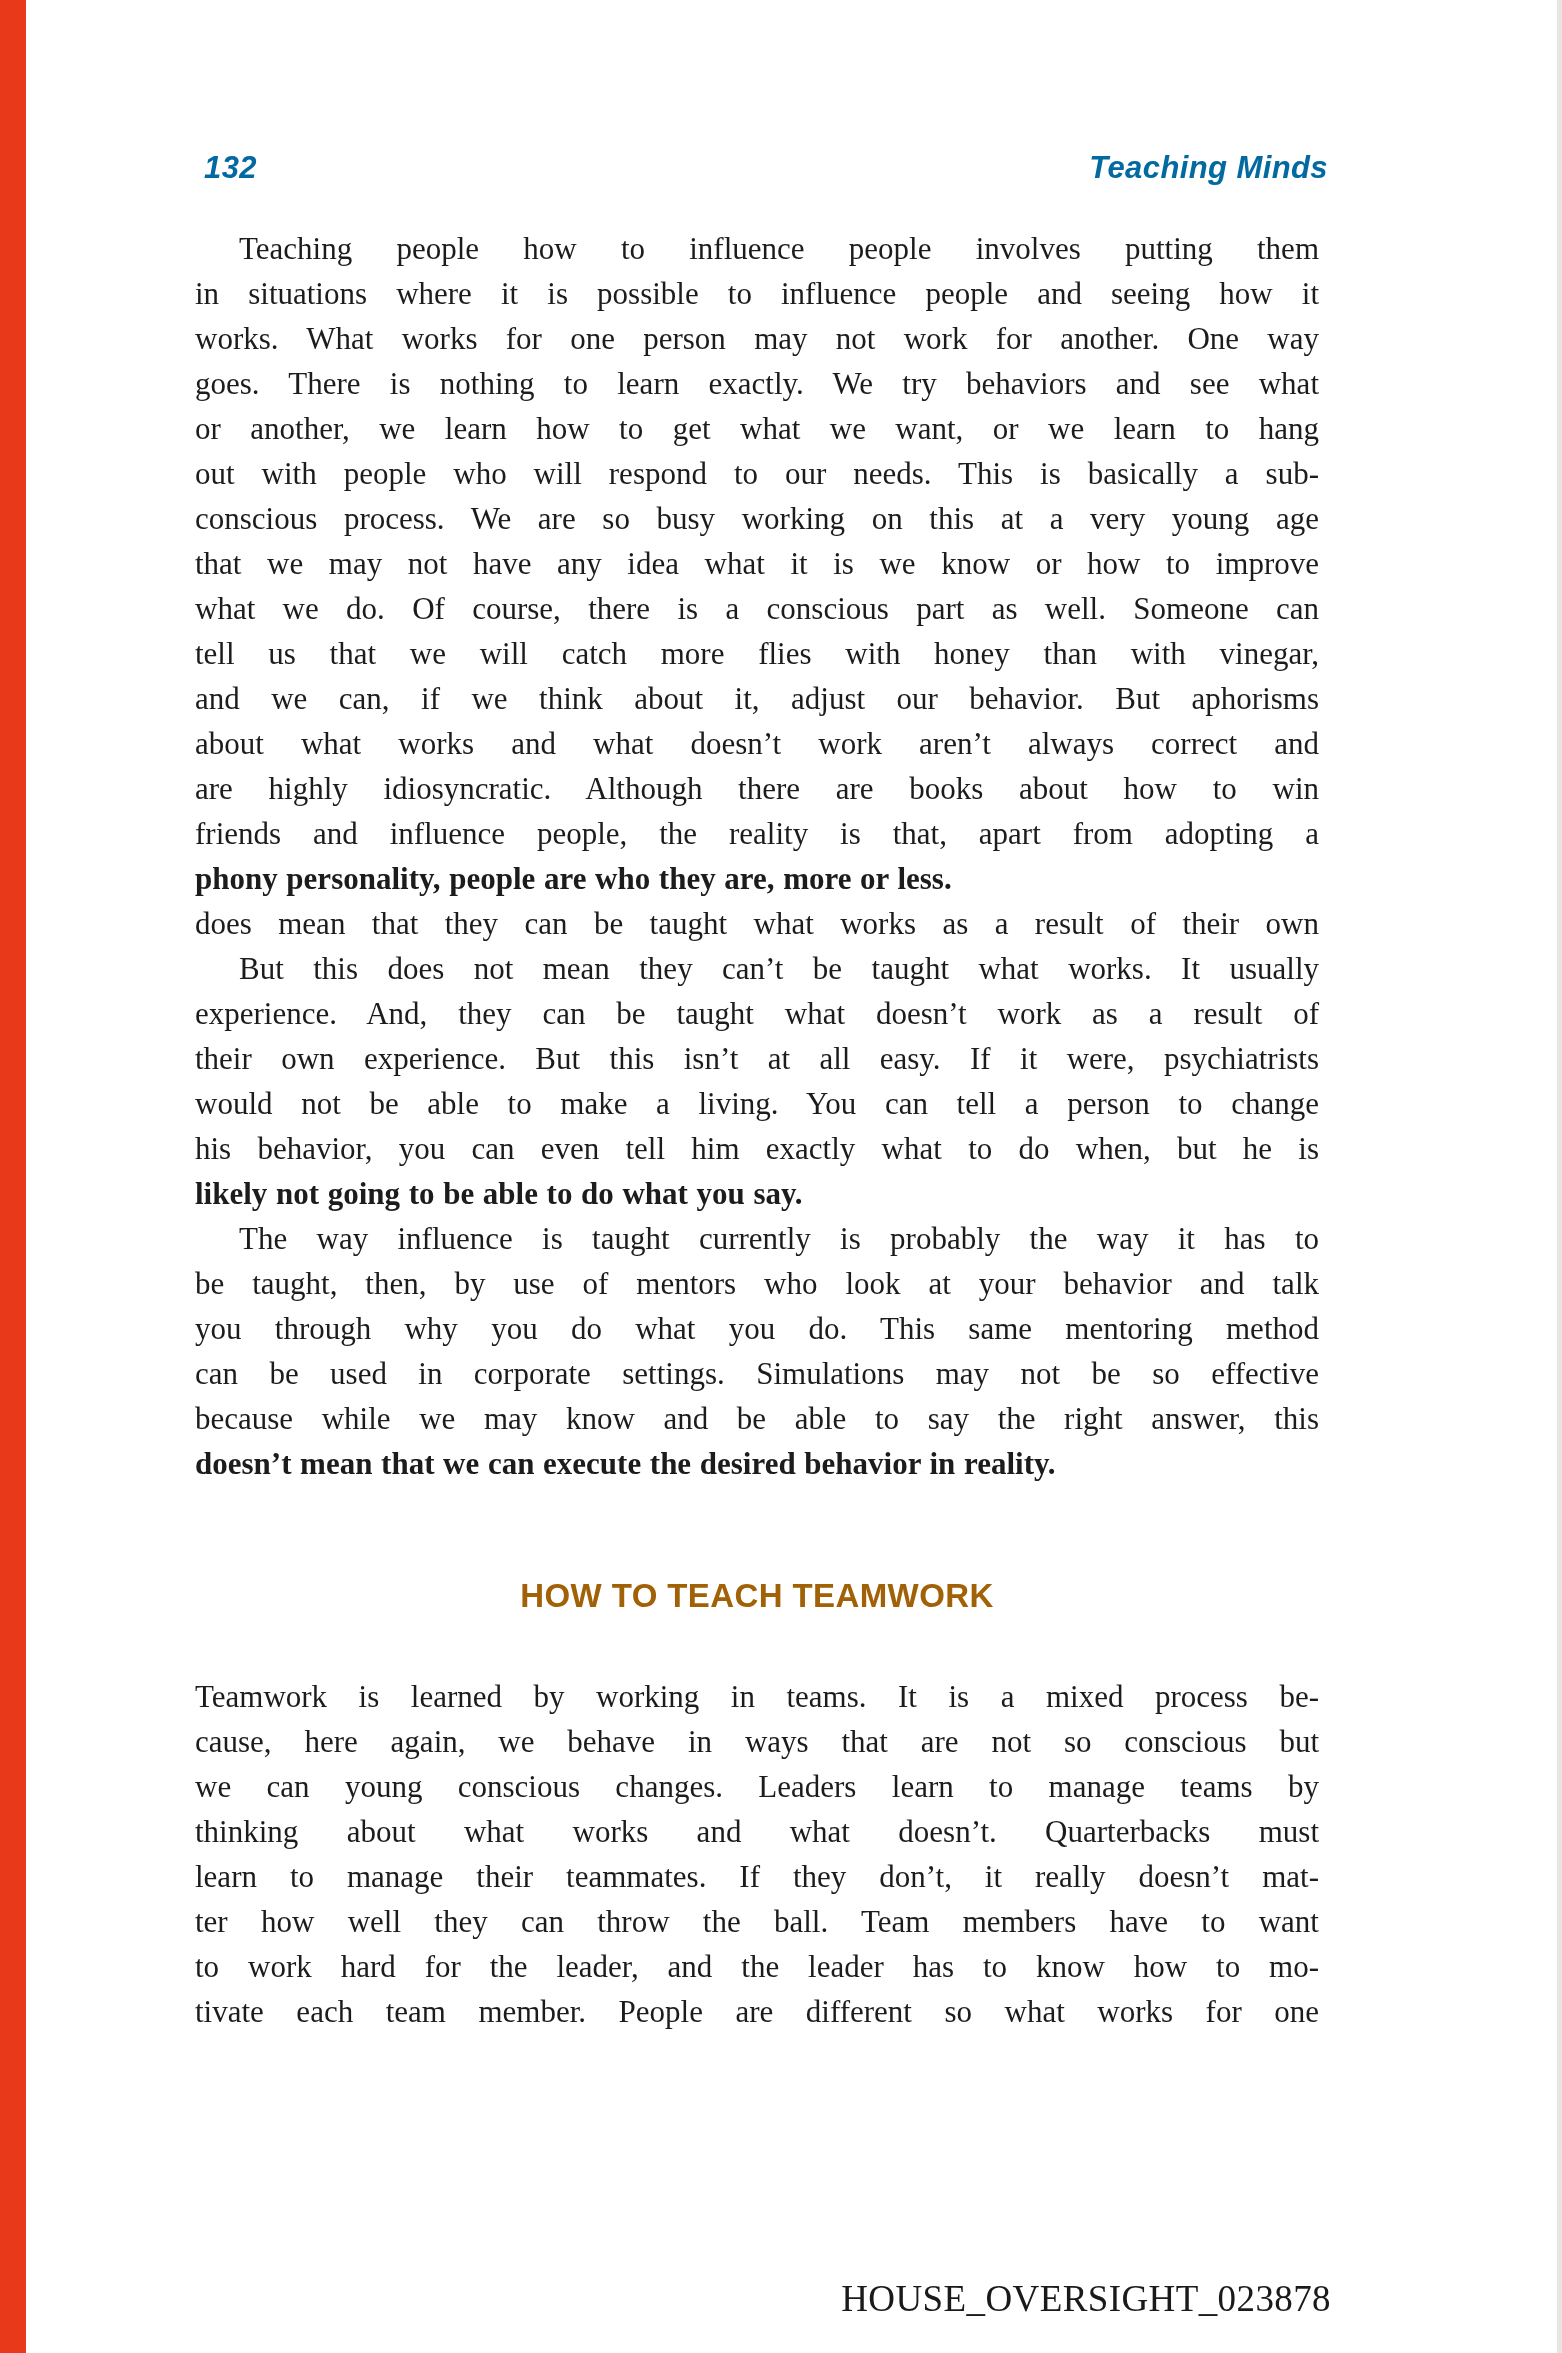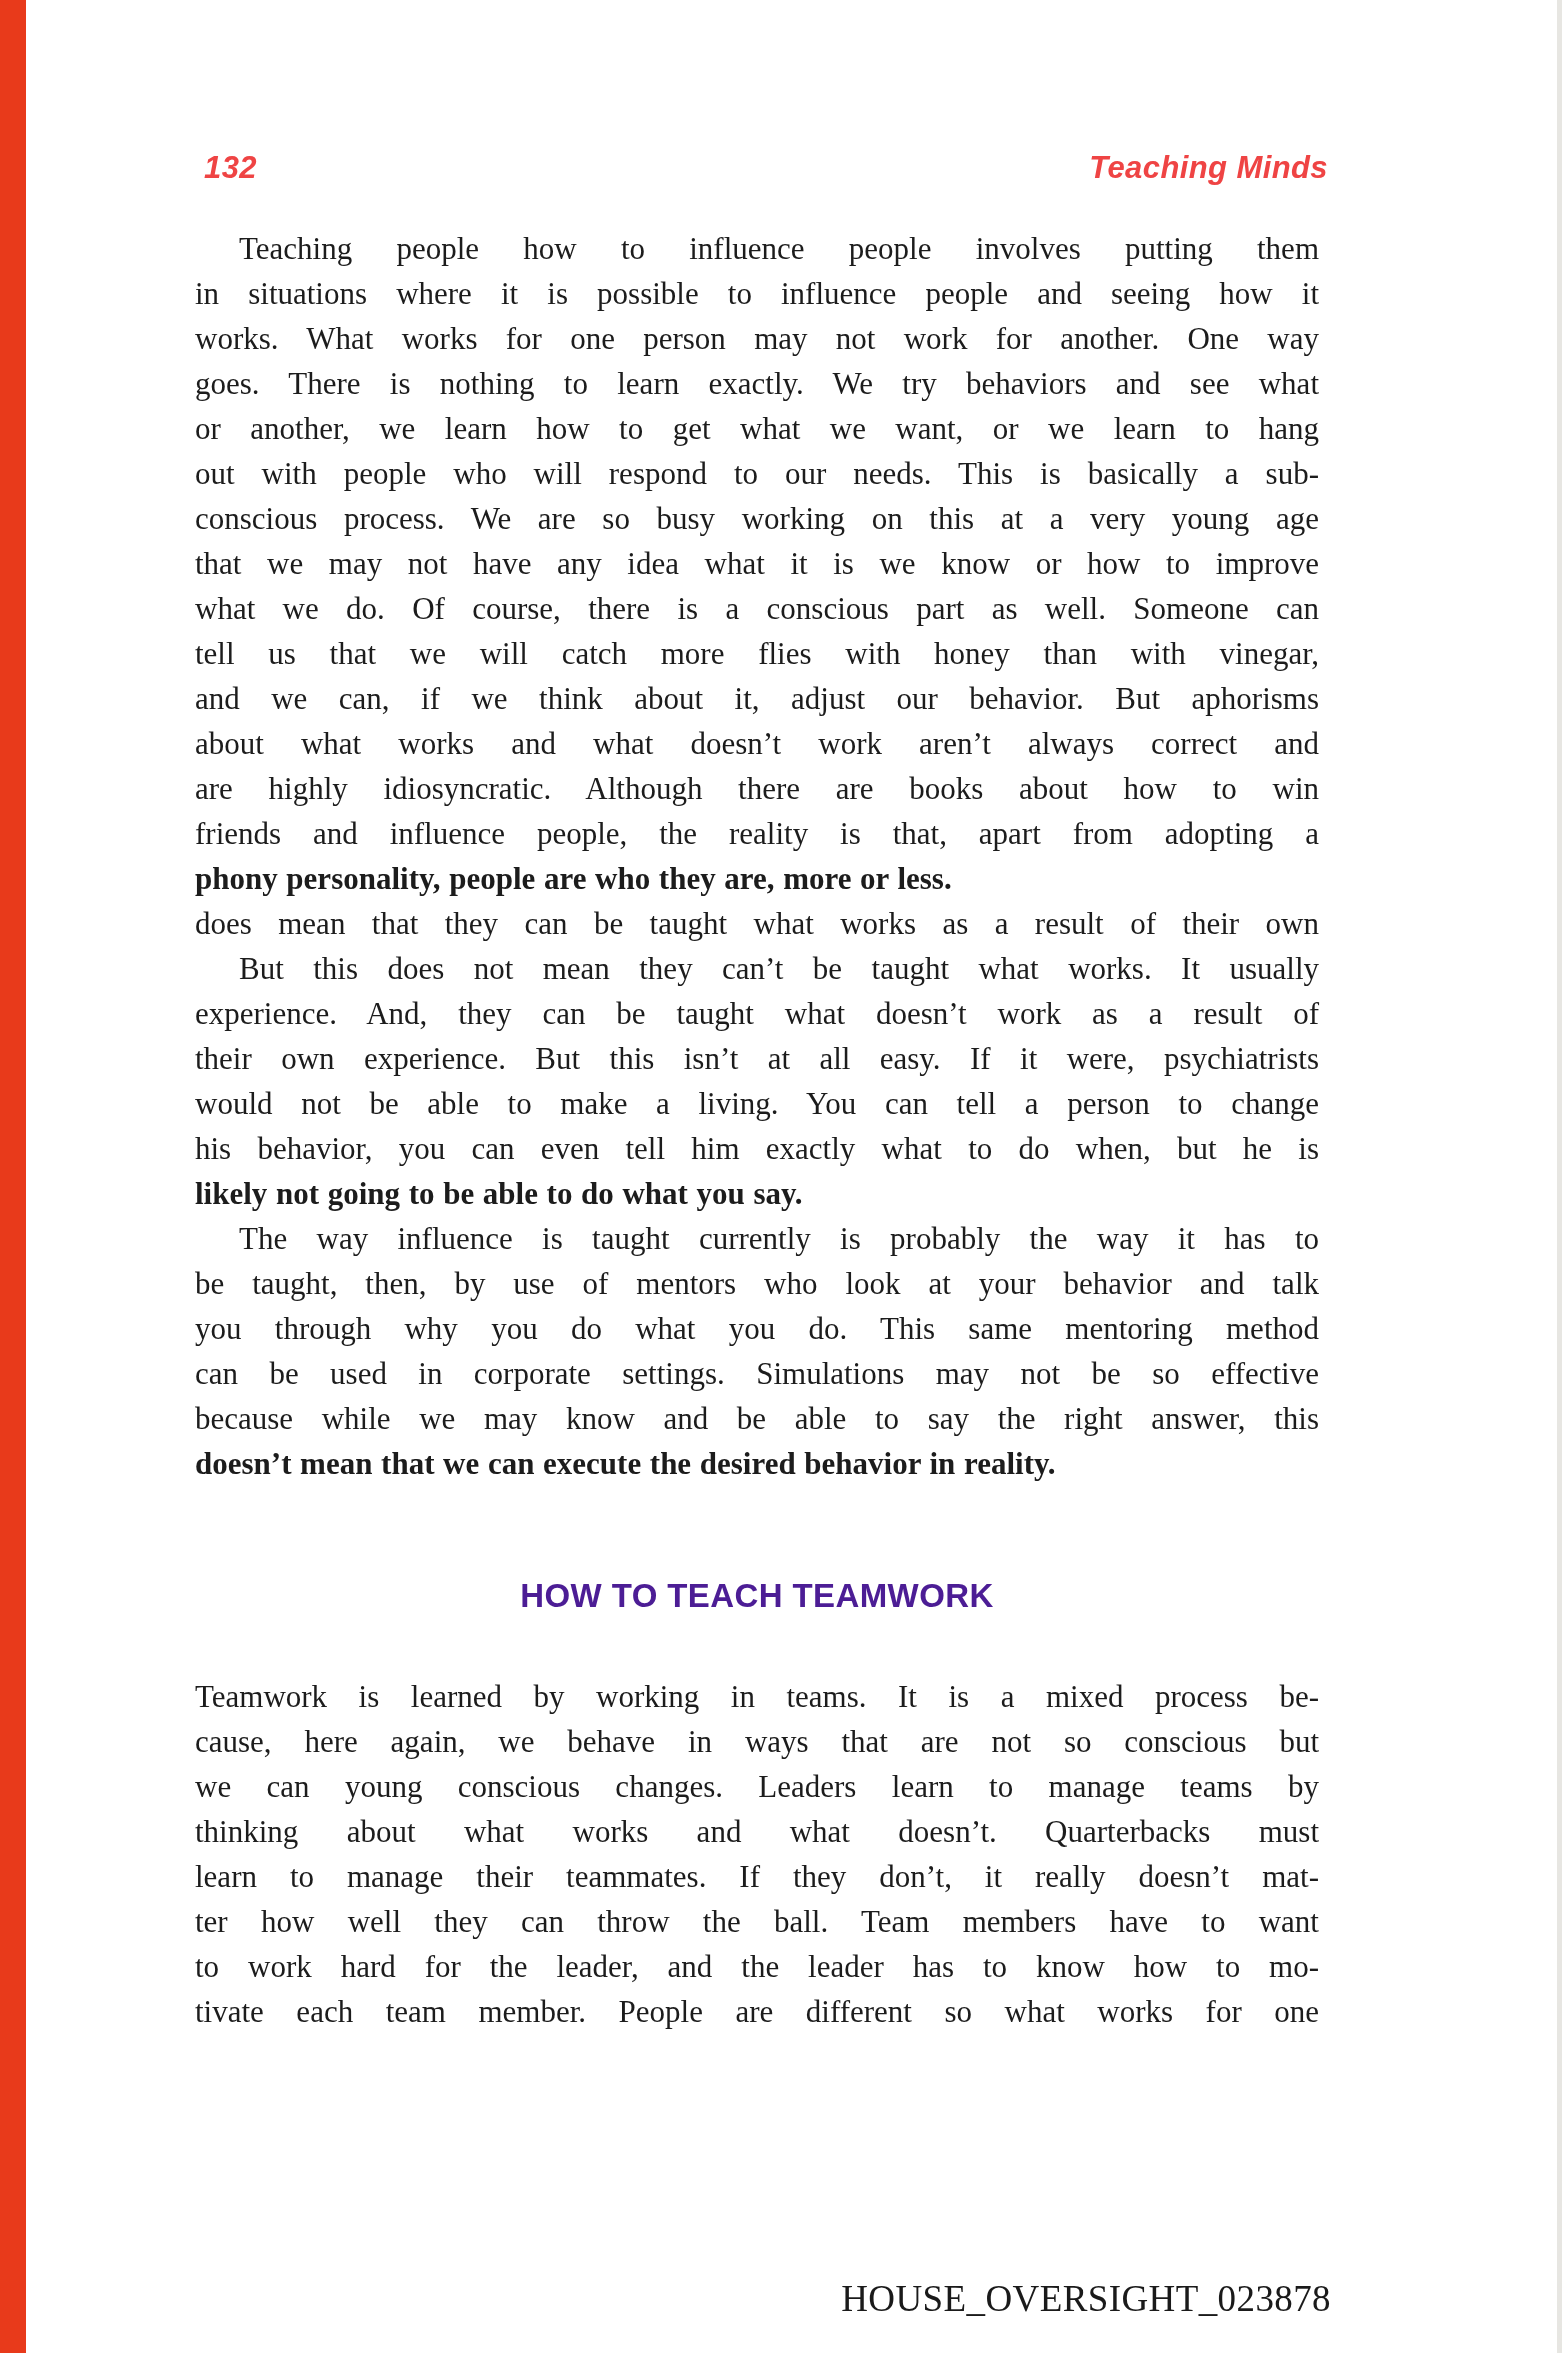--- a/index.html
+++ b/index.html
@@ -35,21 +35,21 @@
     left: 204px;
     top: 150px;
     width: 1124px;
     display: flex;
     justify-content: space-between;
     align-items: baseline;
     font-family: "Liberation Sans", sans-serif;
     font-weight: bold;
     font-style: italic;
     font-size: 31px;
-    color: #ef4444;
+    color: #0369a1;
     letter-spacing: 0.4px;
   }
   .page-body {
     position: absolute;
     left: 195px;
     top: 226px;
     width: 1124px;
     font-size: 31px;
     line-height: 45px;
     color: #1c1c1c;
@@ -66,21 +66,21 @@
   }
   .line.indent {
     text-indent: 44px;
   }
   .section-heading {
     font-family: "Liberation Sans", sans-serif;
     font-weight: bold;
     font-size: 33px;
     letter-spacing: 0.4px;
     text-align: center;
-    color: #4c1d95;
+    color: #a16207;
     margin-top: 87px;
     margin-bottom: 56px;
   }
   .page-footer {
     position: absolute;
     right: 231px;
     bottom: 34px;
     font-family: Liberation Serif, serif;
     font-size: 37px;
     color: #1a1a1a;

